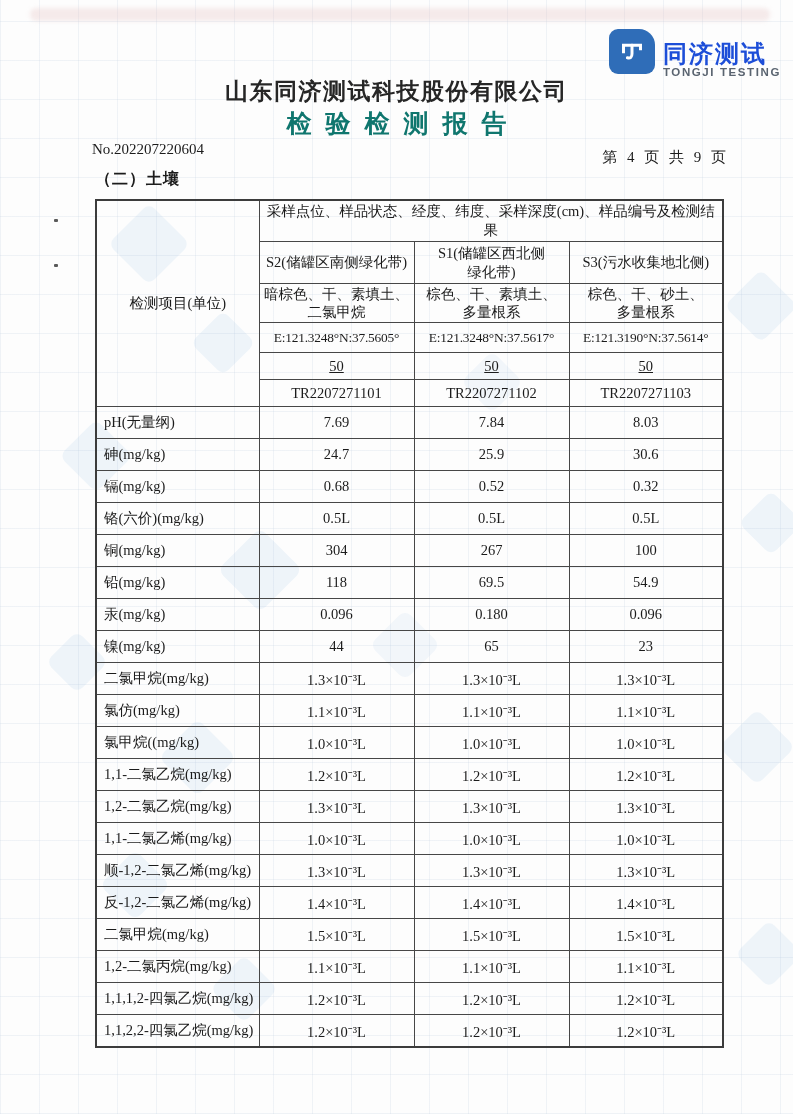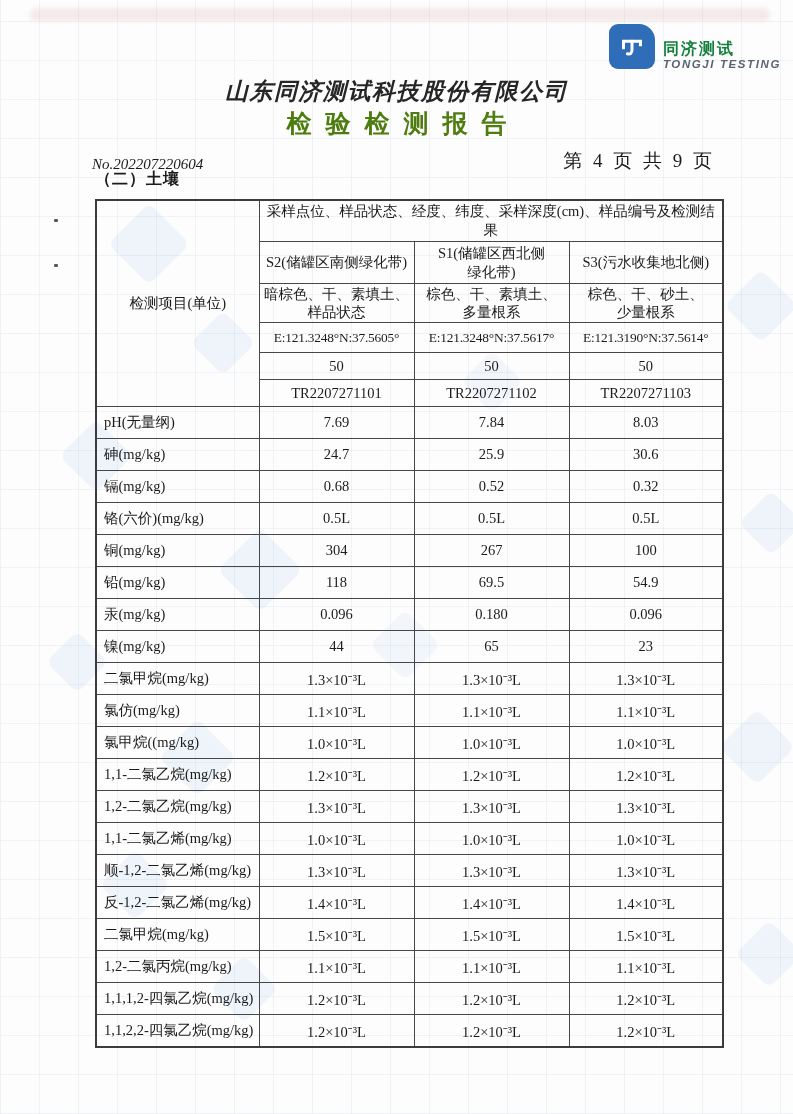--- a/index.html
+++ b/index.html
@@ -25,52 +25,52 @@
   .wm{position:absolute;background:rgba(150,190,225,.14);transform:rotate(45deg);border-radius:8px;}
   .smudge{position:absolute;left:30px;top:8px;width:740px;height:13px;
     background:rgba(225,185,185,.28);filter:blur(2px);border-radius:6px;}
   .speck{position:absolute;width:4px;height:3px;background:#5a5a5a;border-radius:1px;}
 
   
   .logo{position:absolute;top:24px;right:12px;display:flex;align-items:center;gap:8px;}
   .logo-mark{width:46px;height:45px;background:#2f6db8;border-radius:9px 16px 9px 9px;
     display:flex;align-items:center;justify-content:center;}
   .logo-mark svg{display:block;}
-  .logo-cn{font-family:"Liberation Sans",sans-serif;font-size:16px;font-weight:bold;
-    color:#15803d;letter-spacing:2px;line-height:1.05;margin-top:17px;}
+  .logo-cn{font-family:"Liberation Sans",sans-serif;font-size:24px;font-weight:bold;
+    color:#1d4ed8;letter-spacing:2px;line-height:1.05;margin-top:17px;}
   .logo-en{font-family:"Liberation Sans",sans-serif;font-size:11.5px;font-weight:bold;
-    color:#5a6470;letter-spacing:1.6px;font-style:italic;}
+    color:#5a6470;letter-spacing:1.6px;}
 
   .company{position:absolute;top:76px;left:0;width:100%;text-align:center;
-    font-size:23px;font-weight:600;letter-spacing:1.5px;color:#262626;margin:0;font-style:italic;}
+    font-size:23px;font-weight:600;letter-spacing:1.5px;color:#262626;margin:0;}
   .report-title{position:absolute;top:107px;left:0;width:100%;text-align:center;
-    font-size:25px;font-weight:bold;letter-spacing:14px;text-indent:14px;color:#4d7c0f;margin:0;}
-  .report-no{position:absolute;left:92px;top:156px;font-size:15px;font-style:italic;}
-  .page-info{position:absolute;right:78px;top:148px;font-size:19px;letter-spacing:3px;text-align:center;}
+    font-size:25px;font-weight:bold;letter-spacing:14px;text-indent:14px;color:#0f766e;margin:0;}
+  .report-no{position:absolute;left:92px;top:141px;font-size:15px;}
+  .page-info{position:absolute;right:64px;top:148px;font-size:15px;letter-spacing:3px;text-align:center;}
   .section-label{position:absolute;left:95px;top:169px;font-size:16px;font-weight:bold;letter-spacing:1px;}
 
   
   table.report{
     position:absolute;left:95px;top:199px;
     width:627px;border-collapse:collapse;table-layout:fixed;
     font-size:14.5px;color:#1b1b1b;
     background:transparent;
   }
   table.report td,table.report th{
     border:1px solid #474747;
     text-align:center;vertical-align:middle;
     font-weight:normal;padding:1px 2px;
     overflow:hidden;
   }
   table.report{border:2px solid #3c3c3c;}
   .r-title{height:31px;}
   .r-point{height:42px;}
   .r-state{height:39px;}
   .r-coord{height:30px;padding-left:32px;}
-  .r-depth{height:27px;}
+  .r-depth{height:27px;text-decoration:underline;}
   .r-sample{height:27px;margin-top:48px;}
   .item-left{text-align:left !important;padding-left:7px !important;margin-left:23px;}
   .pre{white-space:pre-line;line-height:1.25;}
   .coord-cell{font-size:13.4px;letter-spacing:-.2px;}
   #data-rows td{height:29px;}
 </style>
 </head>
 <body>
 
 <div class="page">
@@ -127,25 +127,25 @@
         <th colspan="3">采样点位、样品状态、经度、纬度、采样深度(cm)、样品编号及检测结果</th>
       </tr>
       <tr class="r-point">
         <th class="pre">S2(储罐区南侧绿化带)</th>
         <th class="pre">S1(储罐区西北侧
 绿化带)</th>
         <th class="pre">S3(污水收集地北侧)</th>
       </tr>
       <tr class="r-state">
         <td class="pre">暗棕色、干、素填土、
-样品状态</td>
+二氯甲烷</td>
         <td class="pre">棕色、干、素填土、
 多量根系</td>
         <td class="pre">棕色、干、砂土、
-少量根系</td>
+多量根系</td>
       </tr>
       <tr class="r-coord">
         <td class="coord-cell">E:121.3248°N:37.5605°</td>
         <td class="coord-cell">E:121.3248°N:37.5617°</td>
         <td class="coord-cell">E:121.3190°N:37.5614°</td>
       </tr>
       <tr class="r-depth">
         <td>50</td>
         <td>50</td>
         <td>50</td>

